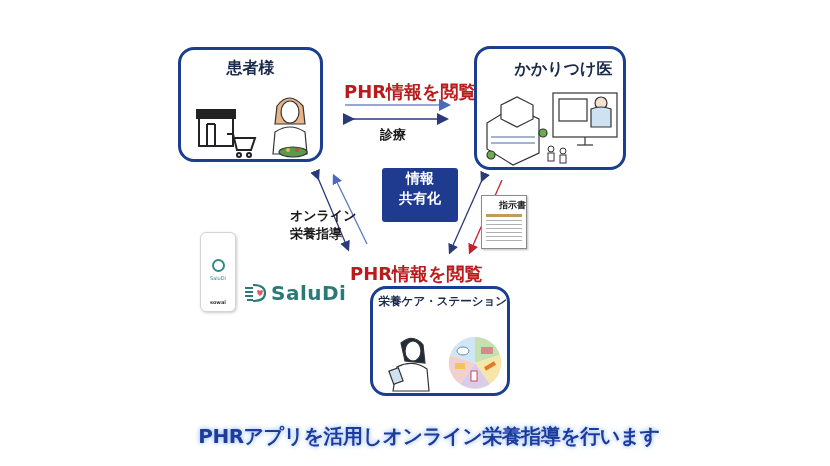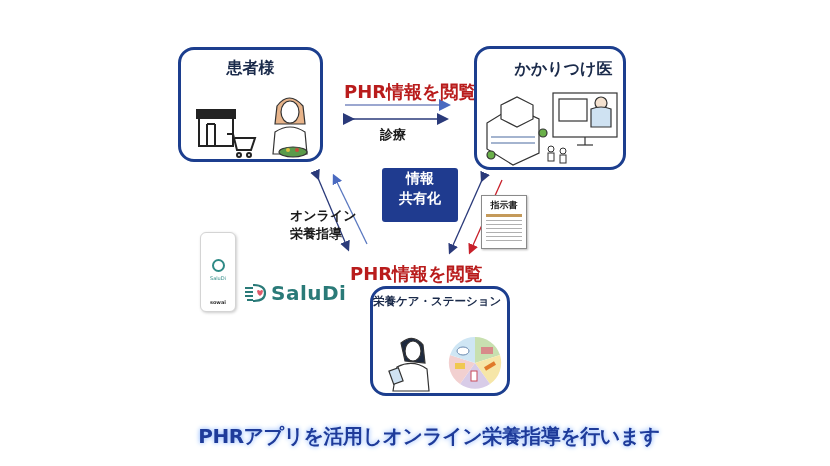--- a/index.html
+++ b/index.html
@@ -17,37 +17,37 @@
     text-align: center; font-weight: bold; color: #1a2a4a;
   }
 
   #patient-box { left: 178px; top: 47px; width: 145px; height: 115px; }
   #patient-box .box-title { top: 8px; font-size: 16px; }
 
   #doctor-box { left: 474px; top: 46px; width: 152px; height: 124px; }
   #doctor-box .box-title { top: 10px; font-size: 16px; padding-left: 27px; }
 
   #dietitian-box { left: 370px; top: 286px; width: 140px; height: 110px; }
-  #dietitian-box .box-sub { position: absolute; left: 0; right: 0; top: 5px; text-align: left; font-size: 11.5px; font-weight: bold; color: #1a2a4a; white-space: nowrap; }
+  #dietitian-box .box-sub { position: absolute; left: 0; right: 0; top: 5px; text-align: right; font-size: 11.5px; font-weight: bold; color: #1a2a4a; white-space: nowrap; }
   #dietitian-box .box-title { top: 22px; font-size: 15px; }
 
   .label-blue { position: absolute; color: #b91c1c; font-weight: bold; font-size: 18px; white-space: nowrap; }
   .label-dark { position: absolute; color: #1a1a1a; font-weight: bold; font-size: 13px; white-space: nowrap; }
 
   #share-box {
     position: absolute; left: 382px; top: 168px; width: 76px; height: 54px;
     background: #1f3b8f; color: #fff; border-radius: 3px;
     font-weight: bold; font-size: 14px; text-align: center; line-height: 20px;
   }
 
   #instruction-doc {
     position: absolute; left: 481px; top: 195px; width: 46px; height: 54px;
     border: 1px solid #8a8a8a; background: #fff; box-shadow: 1px 1px 2px #bbb;
   }
-  #instruction-doc .doc-title { font-size: 9px; font-weight: bold; text-align: center; margin-top: 3px; }
+  #instruction-doc .doc-title { font-size: 9px; font-weight: bold; text-align: right; margin-top: 3px; }
   #instruction-doc .doc-bar { height: 3px; background: #c49a5a; margin: 2px 4px 0 4px; }
   #instruction-doc .doc-line { height: 1px; background: #b0b0b0; margin: 3px 4px 0 4px; }
 
   #phone {
     position: absolute; left: 200px; top: 232px; width: 36px; height: 80px;
     border: 1px solid #d4d4d4; border-radius: 6px; background: #fff;
     box-shadow: 1px 1px 3px #ccc;
   }
   #phone .ph-logo { position: absolute; left: 11px; top: 26px; width: 13px; height: 13px; border: 2px solid #2f8a86; border-radius: 50%; }
   #phone .ph-name { position: absolute; left: 0; right: 0; top: 42px; font-size: 5px; text-align: center; color: #2f8a86; }

